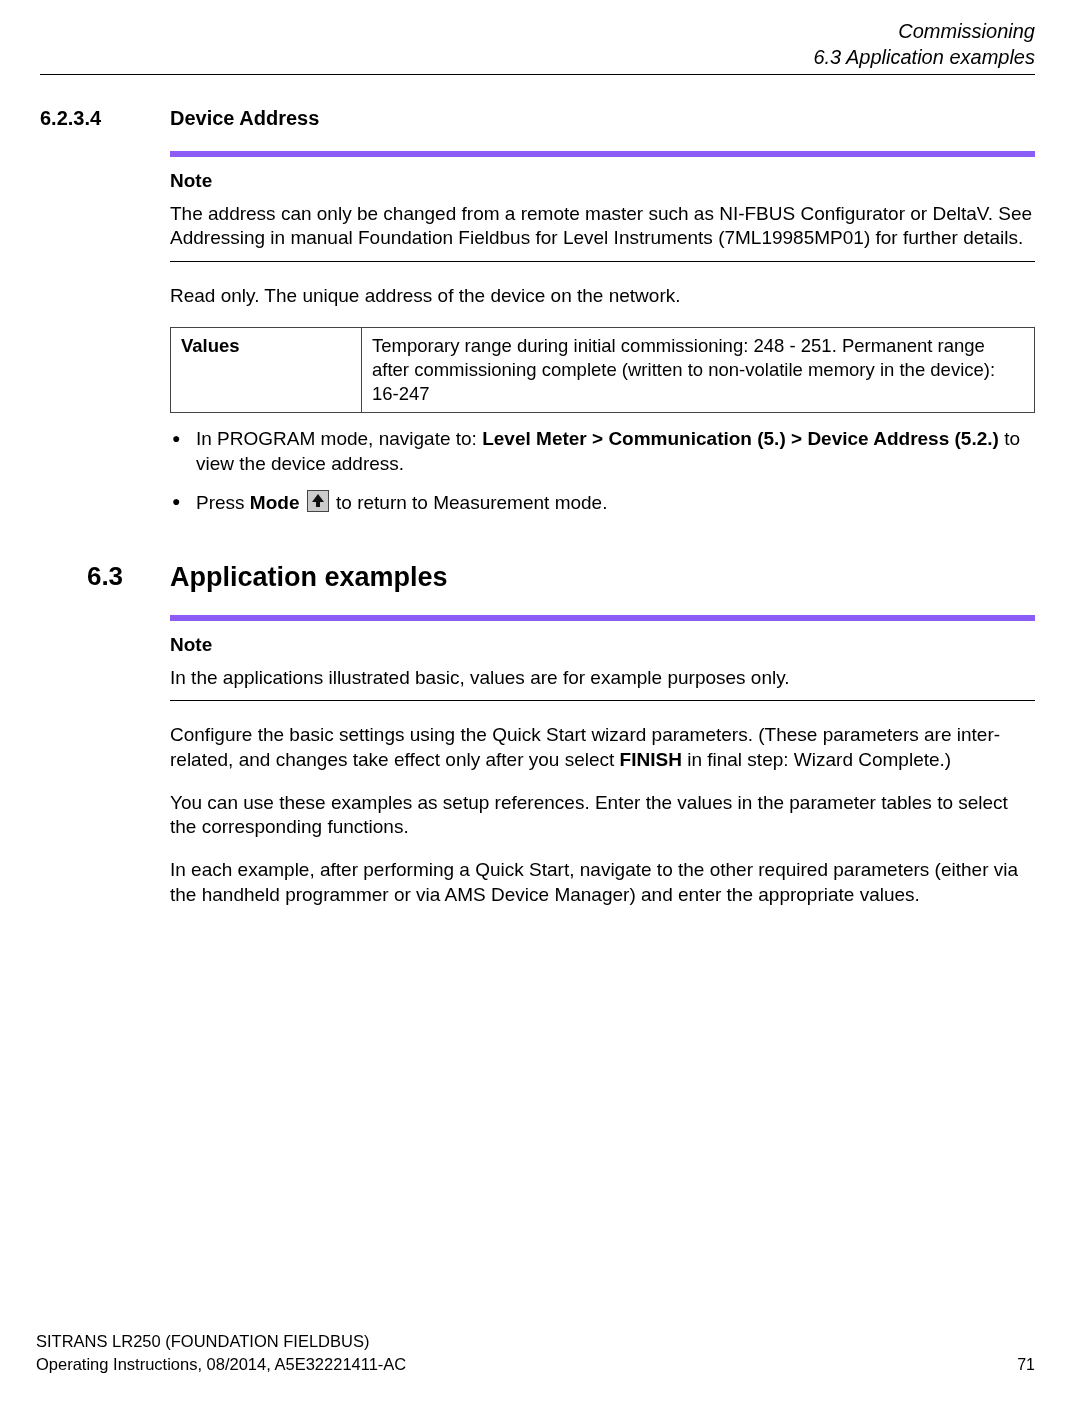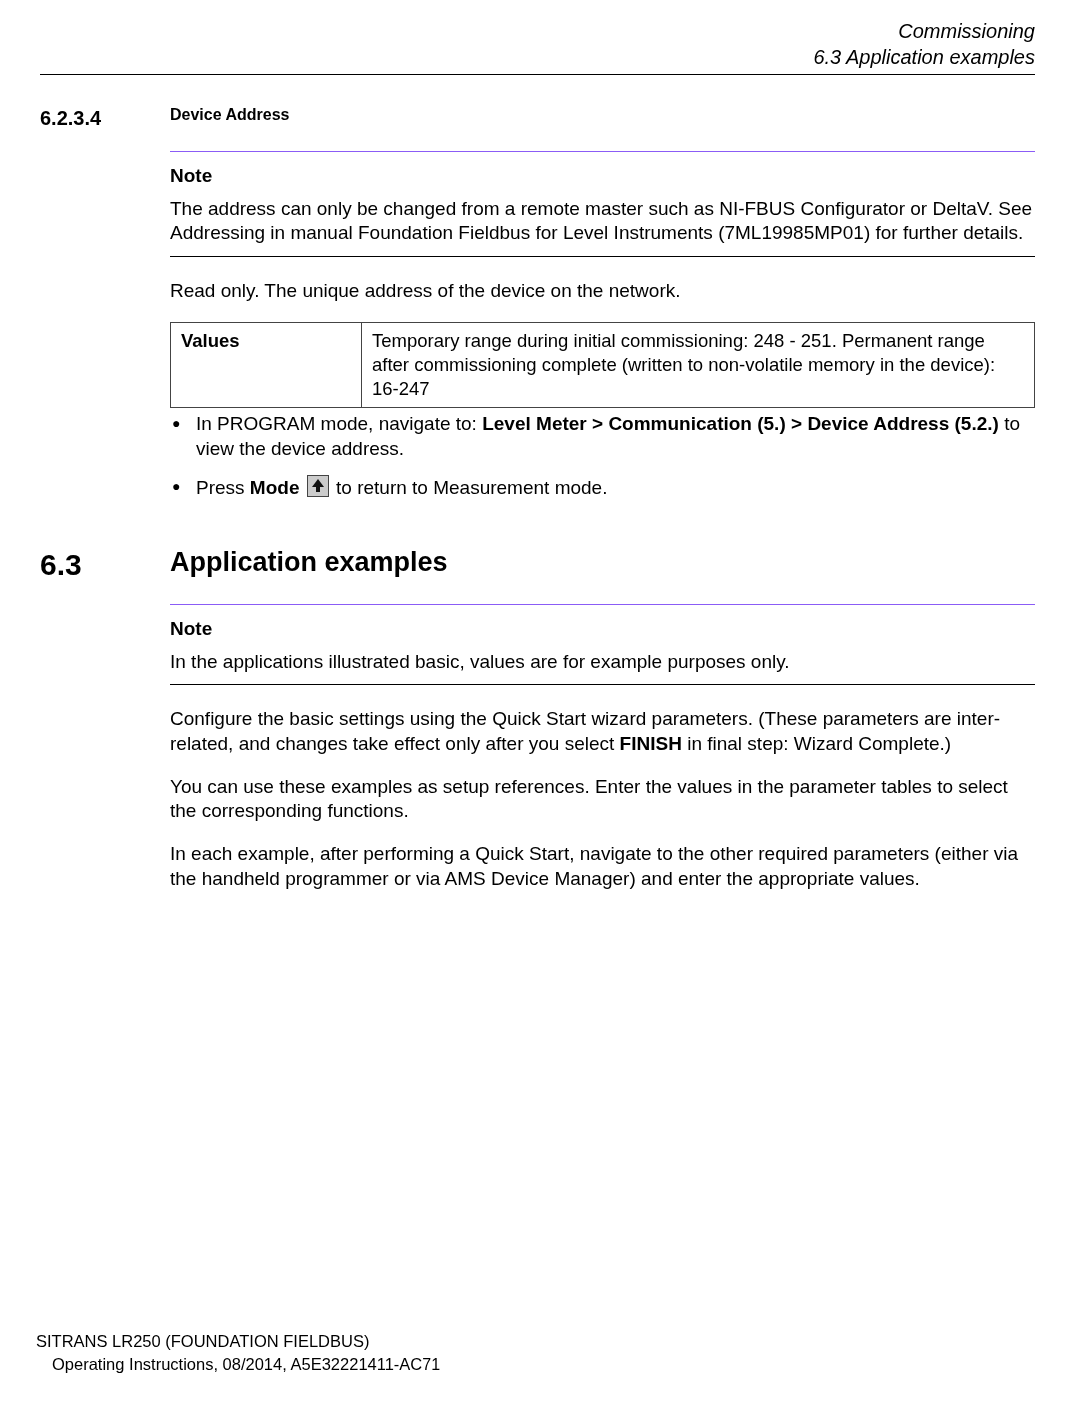--- a/index.html
+++ b/index.html
@@ -37,46 +37,46 @@
   .sec-row {
     display: flex;
     margin-bottom: 20px;
   }
   .sec-num {
     width: 130px;
     font-weight: bold;
     font-size: 20px;
     flex: 0 0 130px;
   }
-  .sec-num.big { font-size: 30px; }
+  .sec-num.big { font-size: 26px; text-align: center; }
   .sec-title {
     font-weight: bold;
-    font-size: 16px;
+    font-size: 20px;
   }
   .sec-title.big { font-size: 27px; }
   .indent {
     margin-left: 130px;
   }
   .note-block {
-    border-top: 1px solid #8b5cf6;
+    border-top: 6px solid #8b5cf6;
     border-bottom: 1.5px solid #000;
     padding: 12px 0 10px 0;
     margin-bottom: 22px;
   }
   .note-label {
     font-weight: bold;
     margin-bottom: 8px;
   }
   .para {
     margin-bottom: 18px;
   }
   table.vals {
     border-collapse: collapse;
     width: 100%;
-    margin-bottom: 4px;
+    margin-bottom: 14px;
     padding-left: 43px;
   }
   table.vals td {
     border: 1px solid #444;
     padding: 6px 10px;
     vertical-align: top;
     font-size: 18.5px;
   }
   table.vals td.hcell {
     font-weight: bold;
@@ -133,23 +133,22 @@
   .footer {
     position: absolute;
     left: 36px;
     right: 40px;
     bottom: 26px;
     font-size: 16.5px;
   }
   .footer-line1 { margin-bottom: 2px; }
   .footer-row {
     display: flex;
-    justify-content: flex-start;
+    justify-content: space-between;
     align-items: baseline;
-    margin-left: 16px;
   }
   .page-num {
     font-size: 16px;
   }
   .sec2-block { margin-top: 44px; }
 </style>
 </head>
 <body>
 
 <div class="page">

